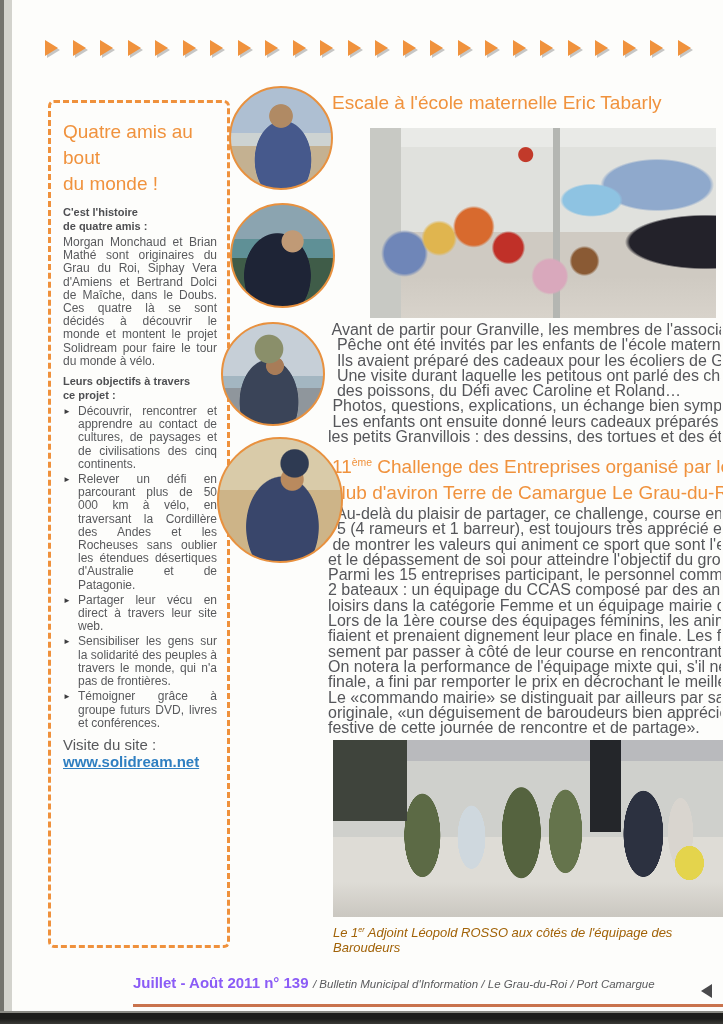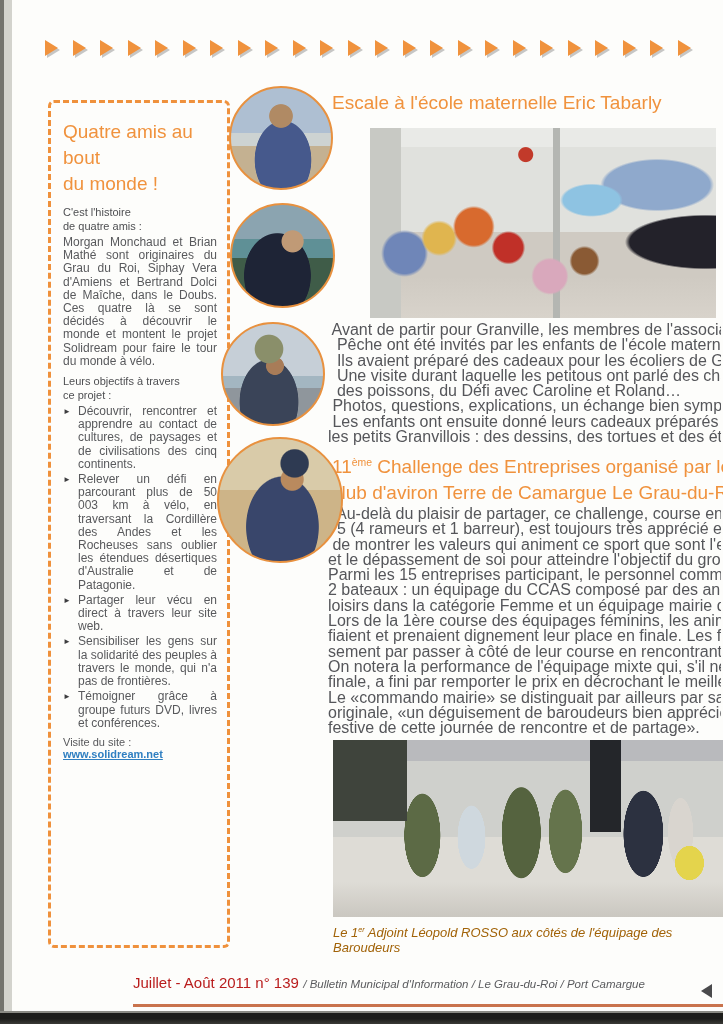--- a/index.html
+++ b/index.html
@@ -16,25 +16,25 @@
 
   
   #arrow-row{left:45px;top:40px;width:672px;height:20px;display:flex;gap:14.5px;}
   .tri{width:0;height:0;border-top:8px solid transparent;border-bottom:8px solid transparent;
        border-left:13px solid #f0923d;filter:drop-shadow(2px 2px 0 rgba(130,130,130,.45));}
 
   
   #sidebar-box{left:48px;top:100px;width:182px;height:848px;border:3px dashed #ef913c;
                border-radius:6px;box-sizing:border-box;padding:8px 10px 6px 12px;overflow:hidden;}
   #sidebar-title{color:#f0923d;font-size:19px;line-height:26px;margin:8px 0 8px 0;font-weight:400;}
-  .side-head{font-weight:normal;color:#4e4f52;font-size:11px;line-height:14px;margin:6px 0 3px 0;}
+  .side-head{font-weight:bold;color:#4e4f52;font-size:11px;line-height:14px;margin:6px 0 3px 0;}
   .side-text{color:#58595c;font-size:12px;line-height:13.2px;text-align:justify;margin:0;}
   .obj-item{display:flex;margin:0 0 2px 0;}
   .obj-marker{flex:0 0 15px;color:#3d3d3f;font-size:8px;line-height:13.2px;}
-  #sidebar-link-row{margin-top:3px;font-size:11px;color:#58595c;}
+  #sidebar-link-row{margin-top:3px;font-size:15px;color:#58595c;}
   #sidebar-link{color:#2f7fc1;font-weight:bold;text-decoration:underline;}
 
   
   .portrait{border-radius:50%;border:2px solid #e8913f;box-sizing:border-box;z-index:3;}
   #portrait-1{left:229px;top:86px;width:104px;height:104px;
     background:radial-gradient(circle at 50% 28%,#b08a64 0 13%,transparent 14%),
                radial-gradient(ellipse at 52% 72%,#46598c 0 38%,transparent 39%),
                linear-gradient(#aebfd2 0 45%,#cdd3d2 45% 58%,#c4b191 58% 100%);}
   #portrait-2{left:230px;top:203px;width:105px;height:105px;
     background:radial-gradient(circle at 60% 36%,#c09a76 0 12%,transparent 13%),
@@ -84,21 +84,21 @@
                radial-gradient(ellipse,#55633f 0 50%,transparent 51%) 48% 58% / 14% 72% no-repeat,
                radial-gradient(ellipse,#65744c 0 50%,transparent 51%) 61% 55% / 12% 66% no-repeat,
                radial-gradient(ellipse,#cfd8de 0 50%,transparent 51%) 34% 60% / 10% 50% no-repeat,
                radial-gradient(ellipse,#d9d5cf 0 50%,transparent 51%) 93% 55% / 9% 55% no-repeat,
                linear-gradient(#b9babd 0 12%,#cfd0cc 12% 55%,#dedcd6 55% 80%,#cac7c0 100%);}
   #photo-caption{left:333px;top:925px;width:390px;text-align:left;color:#a16207;
                  font-family:Liberation Sans, sans-serif;font-style:italic;font-size:13px;}
 
   
   #footer{left:133px;top:974px;width:560px;white-space:nowrap;}
-  #footer-issue{font-weight:normal;color:#b91c1c;font-size:15px;}
+  #footer-issue{font-weight:bold;color:#8b5cf6;font-size:15px;}
   #footer-rest{font-style:italic;color:#5a5b5e;font-size:11.5px;}
   #footer-arrow{left:701px;top:984px;width:0;height:0;
      border-top:7px solid transparent;border-bottom:7px solid transparent;
      border-right:11px solid #4a4a4c;}
 </style>
 </head>
 <body>
 
 <div class="abs" id="scan-left-dark"></div>
 <div class="abs" id="scan-left-light"></div>
@@ -138,21 +138,21 @@
   <p class="side-text">Morgan Monchaud et Brian Mathé sont originaires du Grau du Roi, Siphay Vera d'Amiens et Bertrand Dolci de Maîche, dans le Doubs. Ces quatre là se sont décidés à découvrir le monde et montent le projet Solidream pour faire le tour du monde à vélo.</p>
   <div class="side-head" style="white-space:pre-line;">Leurs objectifs à travers
 ce projet :</div>
   <div>
     <div class="obj-item">
         <span class="obj-marker">►</span>
         <span class="side-text">Découvrir, rencontrer et apprendre au contact de cultures, de paysages et de civilisations des cinq continents.</span>
       </div>
       <div class="obj-item">
         <span class="obj-marker">►</span>
-        <span class="side-text">Relever un défi en parcourant plus de 50 003 km à vélo, en traversant la Cordillère des Andes et les Rocheuses sans oublier les étendues désertiques d'Australie et de Patagonie.</span>
+        <span class="side-text">Relever un défi en parcourant plus de 50 000 km à vélo, en traversant la Cordillère des Andes et les Rocheuses sans oublier les étendues désertiques d'Australie et de Patagonie.</span>
       </div>
       <div class="obj-item">
         <span class="obj-marker">►</span>
         <span class="side-text">Partager leur vécu en direct à travers leur site web.</span>
       </div>
       <div class="obj-item">
         <span class="obj-marker">►</span>
         <span class="side-text">Sensibiliser les gens sur la solidarité des peuples à travers le monde, qui n'a pas de frontières.</span>
       </div>
       <div class="obj-item">

